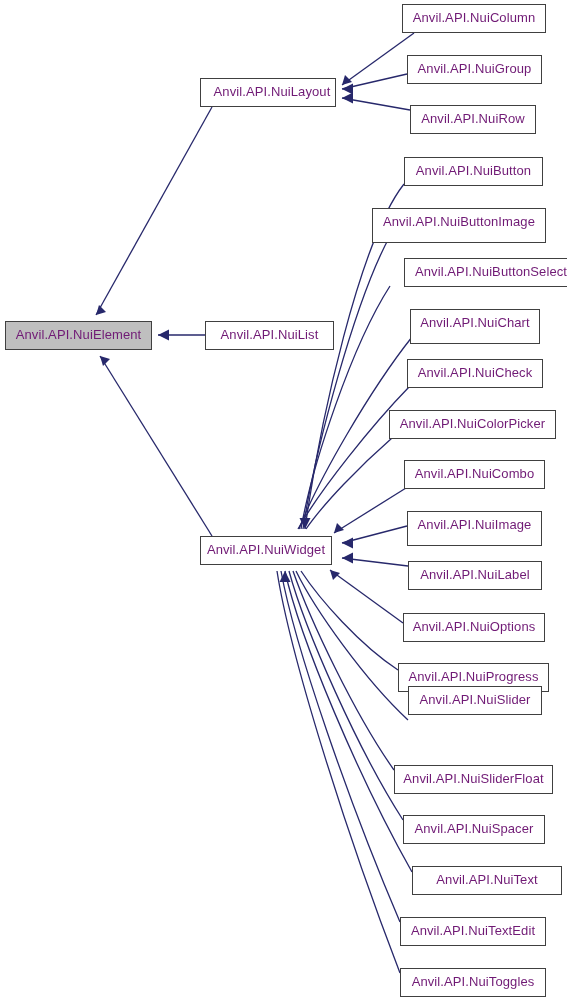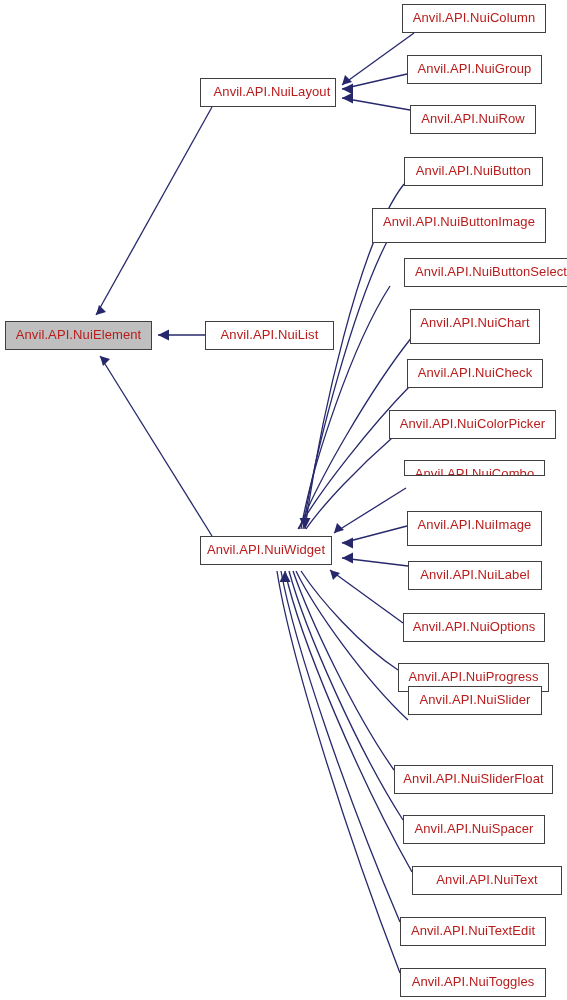--- a/index.html
+++ b/index.html
@@ -21,21 +21,21 @@
     top: 0;
     width: 567px;
     height: 1000px;
     pointer-events: none;
   }
   .node {
     position: absolute;
     box-sizing: border-box;
     border: 1px solid #404040;
     background: #ffffff;
-    color: #b91c1c;
+    color: #701a75;
     font-size: 13px;
     line-height: 26px;
     text-align: center;
     white-space: nowrap;
     letter-spacing: 0.1px;
   }
   .node.current {
     background: #bfbfbf;
     border-color: #404040;
   }
@@ -120,21 +120,21 @@
       </div>
       <div class="node" style="left: 410px; top: 309px; width: 130px; height: 35px;">
         <span class="node-label">Anvil.API.NuiChart</span>
       </div>
       <div class="node" style="left: 407px; top: 359px; width: 136px; height: 29px;">
         <span class="node-label">Anvil.API.NuiCheck</span>
       </div>
       <div class="node" style="left: 389px; top: 410px; width: 167px; height: 29px;">
         <span class="node-label">Anvil.API.NuiColorPicker</span>
       </div>
-      <div class="node" style="left: 404px; top: 460px; width: 141px; height: 16px;">
+      <div class="node" style="left: 404px; top: 460px; width: 141px; height: 29px;">
         <span class="node-label">Anvil.API.NuiCombo</span>
       </div>
       <div class="node" style="left: 407px; top: 511px; width: 135px; height: 35px;">
         <span class="node-label">Anvil.API.NuiImage</span>
       </div>
       <div class="node" style="left: 408px; top: 561px; width: 134px; height: 29px;">
         <span class="node-label">Anvil.API.NuiLabel</span>
       </div>
       <div class="node" style="left: 403px; top: 613px; width: 142px; height: 29px;">
         <span class="node-label">Anvil.API.NuiOptions</span>

